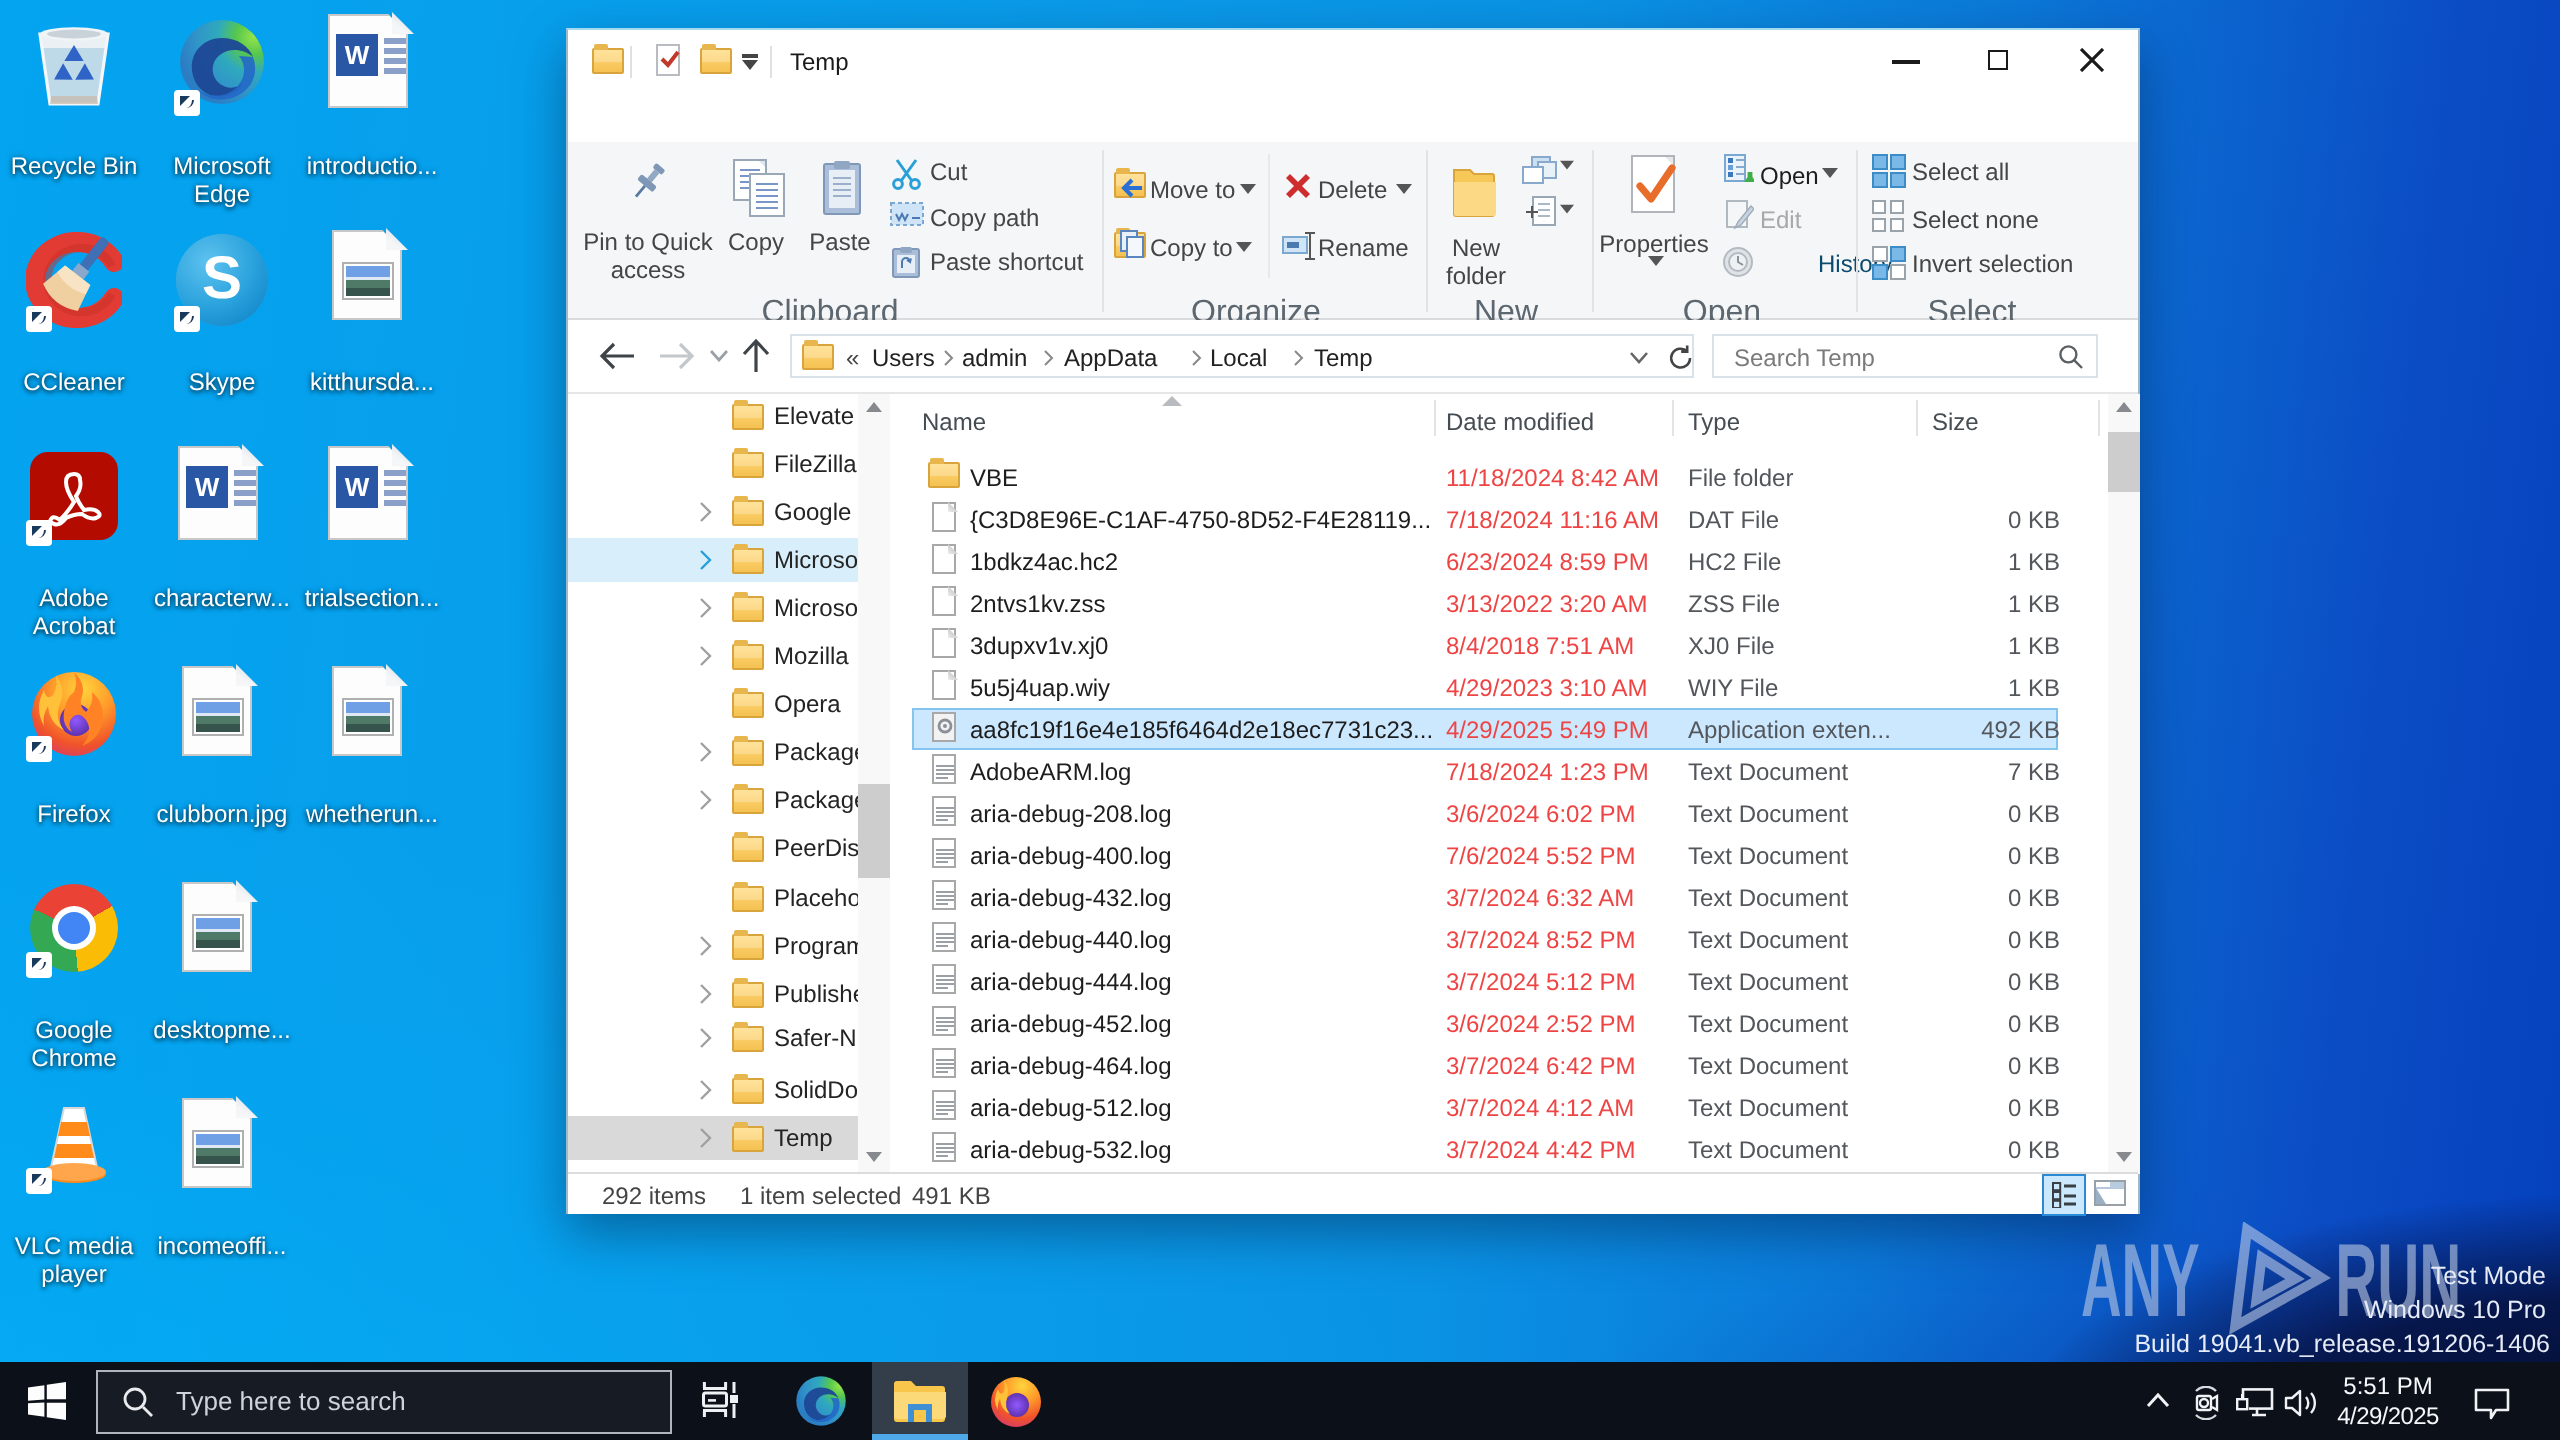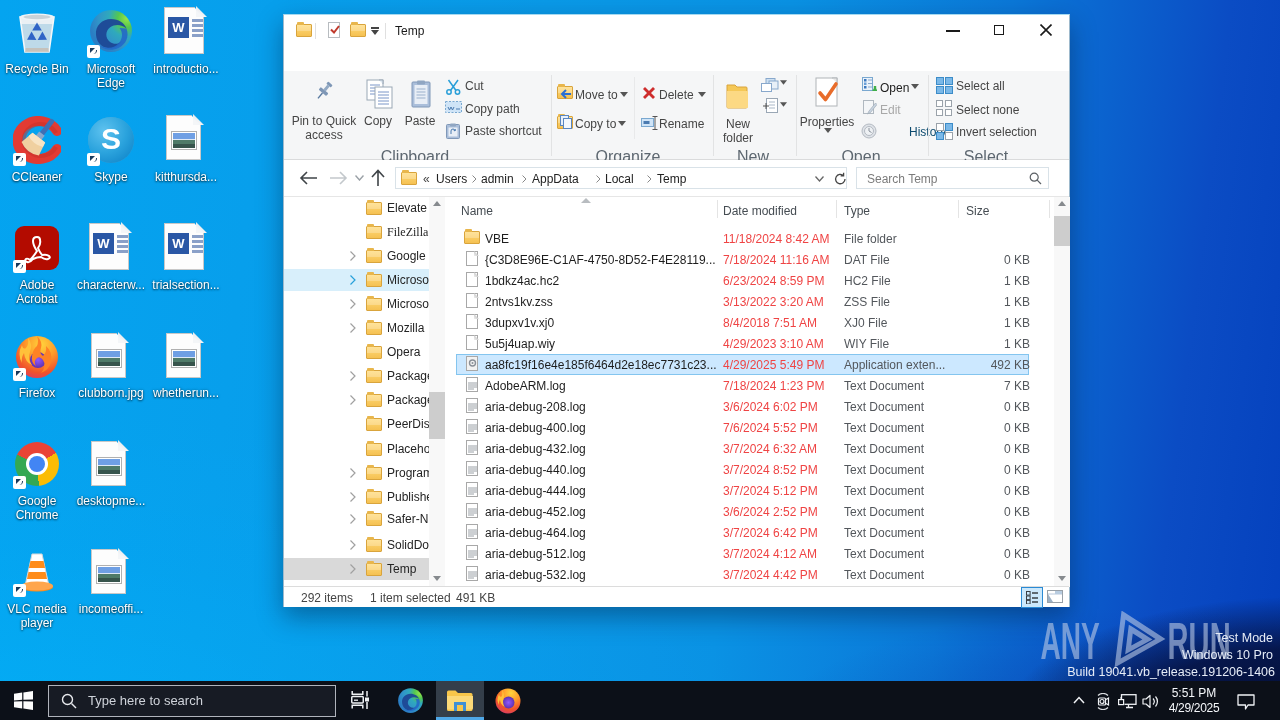--- a/index.html
+++ b/index.html
@@ -4,21 +4,21 @@
 *{margin:0;padding:0;box-sizing:border-box}
 html,body{width:1280px;height:720px;overflow:hidden}
 body{font-family:"Liberation Sans",sans-serif;position:relative;background:#0d94e2}
 #bg{position:absolute;left:0;top:0;width:1280px;height:720px;
  background:
   radial-gradient(30% 22% at 102% 100%,#040d2e 0%,rgba(6,18,64,.9) 45%,rgba(10,40,120,0) 78%),
   radial-gradient(42% 30% at 88% 106%,rgba(10,40,150,.45) 0%,rgba(10,40,150,0) 72%),
   radial-gradient(95% 75% at -2% 105%,rgba(0,195,255,.32) 0%,rgba(0,180,255,.12) 40%,rgba(0,160,255,0) 65%),
   linear-gradient(97deg,#04a4f0 0%,#0a9ae8 40%,#0a92e4 58%,#0b78d8 74%,#0b4cc4 90%,#0440bd 100%)}
 .dico{position:absolute;width:76px;text-align:center;color:#fff}
-.dico .lb{display:block;font-size:12px;line-height:14px;text-shadow:0 1px 2px rgba(0,0,0,.65),0 0 3px rgba(0,0,0,.4);margin-top:6px}
+.dico .lb{display:block;font-size:12px;line-height:14px;text-shadow:0 1px 2px rgba(0,0,0,.65),0 0 3px rgba(0,0,0,.4);margin-top:20px}
 .ic{position:relative;width:48px;height:48px;margin:0 auto}
 .sc{position:absolute;left:0;bottom:0;width:13px;height:13px;background:#fff;border-radius:2px}
  .sc:after{content:"";position:absolute;left:3px;top:3px;width:5px;height:5px;
  background:#1a3a5c;clip-path:polygon(0 0,100% 0,0 100%)}
 .sc:before{content:"";position:absolute;left:4.5px;top:4.5px;width:4px;height:4px;
  border-right:1.6px solid #1a3a5c;border-bottom-right-radius:4px}
 .page{position:absolute;background:#fdfdfd;border:1px solid #c8c8c8;width:36px;height:44px;left:6px;top:2px;clip-path:polygon(0 0,calc(100% - 10px) 0,100% 10px,100% 100%,0 100%)}
 .fold{position:absolute;right:-1px;top:-1px;width:11px;height:11px;background:linear-gradient(215deg,#dde1e6 20%,#f4f6f8 70%);clip-path:polygon(0 0,100% 100%,0 100%)}
 .wline{position:absolute;height:3px;background:#8aa0c8}
 
@@ -537,21 +537,21 @@
   <div style="position:absolute;left:433px;top:3px;width:1px;height:18px;background:#e4e4e4"></div>
   <div style="position:absolute;left:552px;top:3px;width:1px;height:18px;background:#e4e4e4"></div>
   <div style="position:absolute;left:674px;top:3px;width:1px;height:18px;background:#e4e4e4"></div>
   <div style="position:absolute;left:765px;top:3px;width:1px;height:18px;background:#e4e4e4"></div>
 
   <div id="tree">
 <div class="trow" style="top:0px;">
           <div class="fl16" style="left:82px;top:5px"></div>
           <span class="tx">Elevate</span>
         </div>
-<div class="trow" style="top:24px;font-family:Liberation Serif, serif;">
+<div class="trow" style="top:24px;">
           <div class="fl16" style="left:82px;top:5px"></div>
           <span class="tx">FileZilla</span>
         </div>
 <div class="trow" style="top:48px;">
           <svg class="chev" style="left:64px;top:6px" width="6" height="10" viewBox="0 0 6 10">
             <path d="M0.5 0.5 L5 5 L0.5 9.5" stroke="#a0a0a0" stroke-width="1.2" fill="none"></path>
           </svg>
           <div class="fl16" style="left:82px;top:5px"></div>
           <span class="tx">Google C</span>
         </div>

